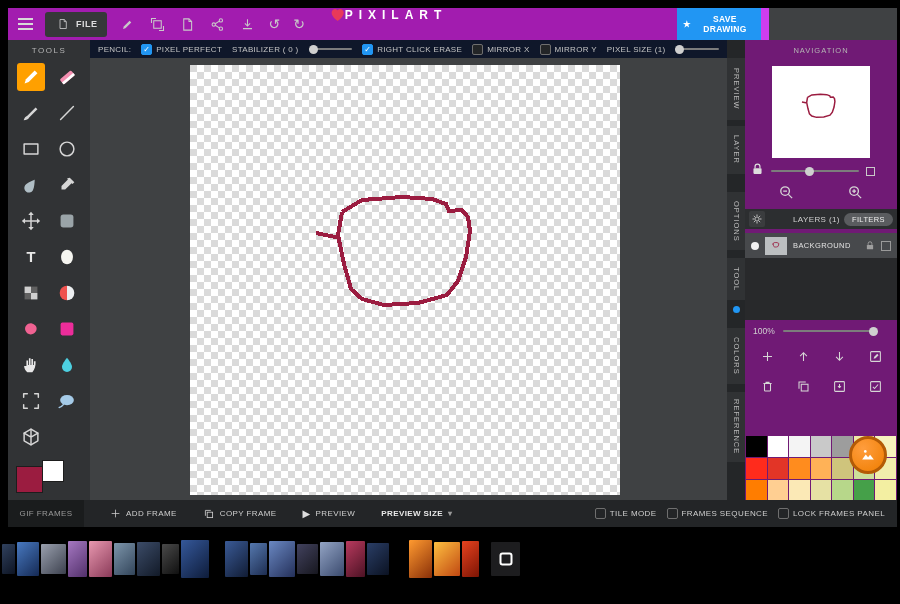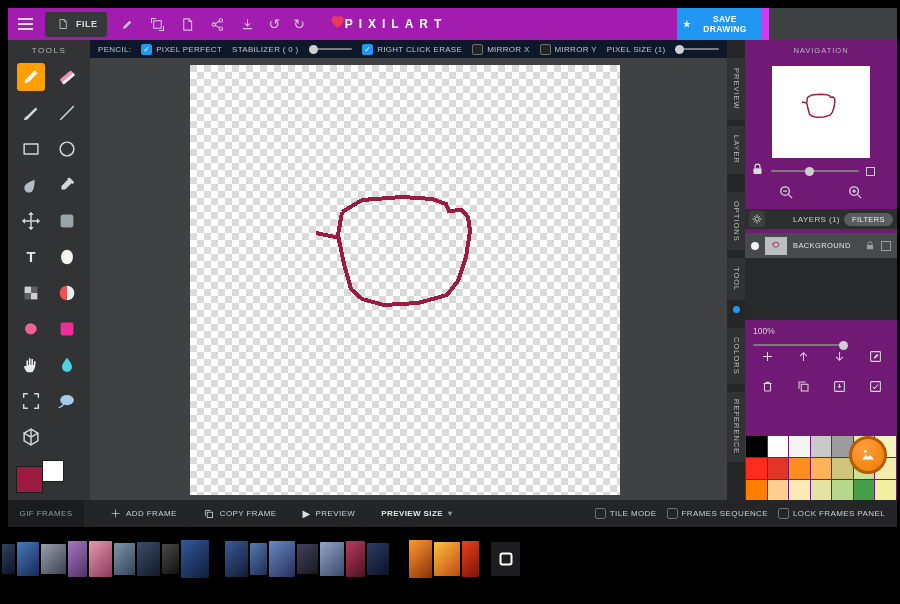--- a/index.html
+++ b/index.html
@@ -9,21 +9,21 @@
 
   
   .header{position:absolute;left:0;top:0;width:761px;height:32px;background:#a21caf;display:flex;align-items:center;padding-left:10px;gap:12px;}
   .hamburger{width:15px;display:flex;flex-direction:column;gap:3px;cursor:pointer;}
   .hamburger i{display:block;height:2px;background:#d8d8d8;}
   .file-btn{display:flex;align-items:center;gap:5px;background:#363839;border:none;color:#ddd;font-size:9px;font-weight:bold;letter-spacing:.5px;padding:4px 9px;border-radius:3px;font-family:inherit;}
   .hicons{display:flex;align-items:center;gap:13px;}
   .hicon{display:flex;align-items:center;justify-content:center;width:17px;height:17px;}
   .hicon svg{stroke:#c9c9c9;fill:none;stroke-width:1.4;}
   .uglyph{font-size:14px;color:#c9c9c9;line-height:1;}
-  .logo{position:absolute;left:50%;top:0;height:32px;transform:translateX(-50%);display:flex;align-items:center;}
+  .logo{position:absolute;left:50%;top:0;height:32px;transform:translateX(-50%);display:flex;align-items:flex-start;}
   .logo-text{color:#fff;font-size:12px;font-weight:bold;letter-spacing:6px;}
   .save-btn{position:absolute;right:8px;top:0;height:32px;width:84px;background:var(--accent,#2196f3);border:none;color:#fff;font-size:8.5px;font-weight:bold;display:flex;align-items:center;justify-content:center;gap:4px;font-family:inherit;letter-spacing:.3px;}
   .magenta-edge{position:absolute;right:0;top:0;width:8px;height:32px;background:var(--magenta,#cf3df0);}
 
   
   .subbar{position:absolute;left:82px;top:32px;width:637px;height:18px;background:#0f172a;display:flex;align-items:center;gap:10px;padding:0 8px;font-size:8px;letter-spacing:.3px;color:#c4c4c4;white-space:nowrap;}
   .cb-wrap{display:flex;align-items:center;gap:4px;}
   .cb{width:11px;height:11px;border:1px solid #6f6f6f;background:#232527;display:inline-flex;align-items:center;justify-content:center;font-size:8px;color:#fff;border-radius:2px;}
   .cb.checked{background:var(--accent,#2196f3);border-color:var(--accent,#2196f3);}
   .slider{position:relative;width:72px;height:2px;background:#7c7c7c;border-radius:1px;}
@@ -63,21 +63,21 @@
   .gear-btn{width:16px;height:16px;background:#3a3c3e;border-radius:2px;display:flex;align-items:center;justify-content:center;}
   .gear-btn svg{stroke:#cfcfcf;fill:none;stroke-width:1.2;}
   .layers-title{flex:1;text-align:right;font-size:8px;color:#d0d0d0;letter-spacing:.4px;}
   .filters-btn{background:#5a5c5f;color:#eee;border:none;font-size:7.5px;padding:2px 8px;border-radius:8px;font-family:inherit;letter-spacing:.4px;}
   .layer-row{position:absolute;left:0;top:193px;width:152px;height:25px;background:#47494c;display:flex;align-items:center;gap:6px;padding:0 6px;}
   .eye-dot{width:8px;height:8px;border-radius:50%;background:#f2f2f2;}
   .layer-thumb{width:22px;height:18px;background:#bcbfc1;position:relative;overflow:hidden;}
   .layer-name{font-size:7.5px;color:#e2e2e2;letter-spacing:.4px;flex:1;}
   .mini-cb{width:10px;height:10px;border:1px solid #9a9a9a;background:transparent;}
   .layer-list{position:absolute;left:0;top:218px;width:152px;height:62px;background:#28292b;}
-  .opacity-row{position:absolute;left:8px;top:286px;width:136px;display:flex;align-items:flex-start;gap:8px;font-size:8.5px;color:#d0d0d0;flex-direction:column;}
+  .opacity-row{position:absolute;left:8px;top:286px;width:136px;display:flex;align-items:center;gap:8px;font-size:8.5px;color:#d0d0d0;}
   .btn-grid-row{position:absolute;left:0;width:152px;display:flex;justify-content:space-between;padding:0 10px;}
   .ib{width:24px;height:20px;display:flex;align-items:center;justify-content:center;color:#d6d6d6;font-size:12px;cursor:pointer;}
   .ib svg{stroke:#d6d6d6;fill:none;stroke-width:1.4;}
   .common-row{position:absolute;left:0;top:370px;width:152px;display:flex;align-items:center;gap:8px;padding:0 8px;}
   .common-select{flex:1;height:20px;background:#242628;display:flex;align-items:center;justify-content:space-between;padding:0 6px;cursor:pointer;border-radius:2px;}
   .common-select .lbl{font-size:8.5px;font-weight:bold;color:#e8e8e8;letter-spacing:.5px;}
   .updown{display:flex;flex-direction:column;font-size:5px;color:#9a9a9a;line-height:1.1;}
   .palette{position:absolute;left:1px;top:396px;width:150px;display:grid;grid-template-columns:repeat(7,1fr);grid-auto-rows:21px;gap:1px;}
   .pal{cursor:pointer;}
   .float-btn{position:absolute;left:104px;top:396px;width:38px;height:38px;border-radius:50%;background:radial-gradient(circle at 35% 30%,#ff9d3d,#ef7d00);border:3px solid #b35b06;display:flex;align-items:center;justify-content:center;cursor:pointer;z-index:5;}

